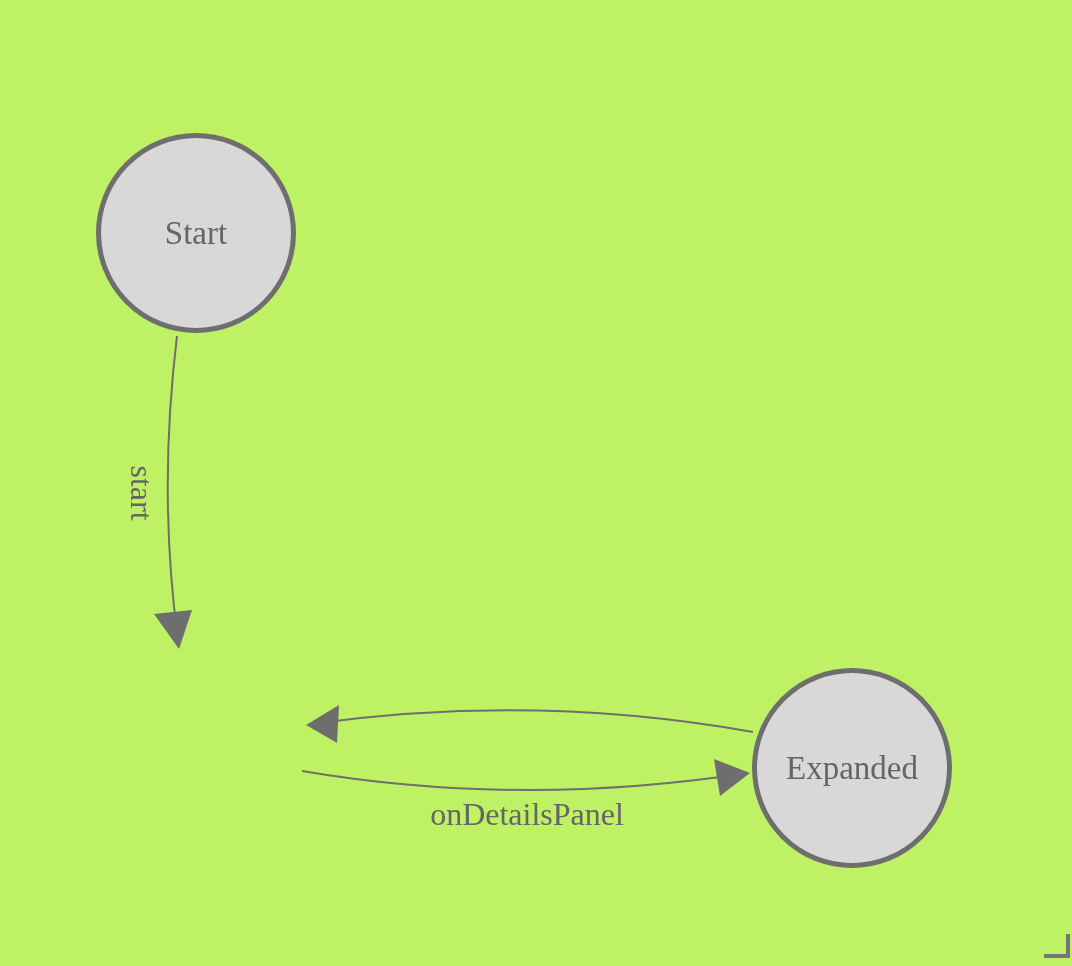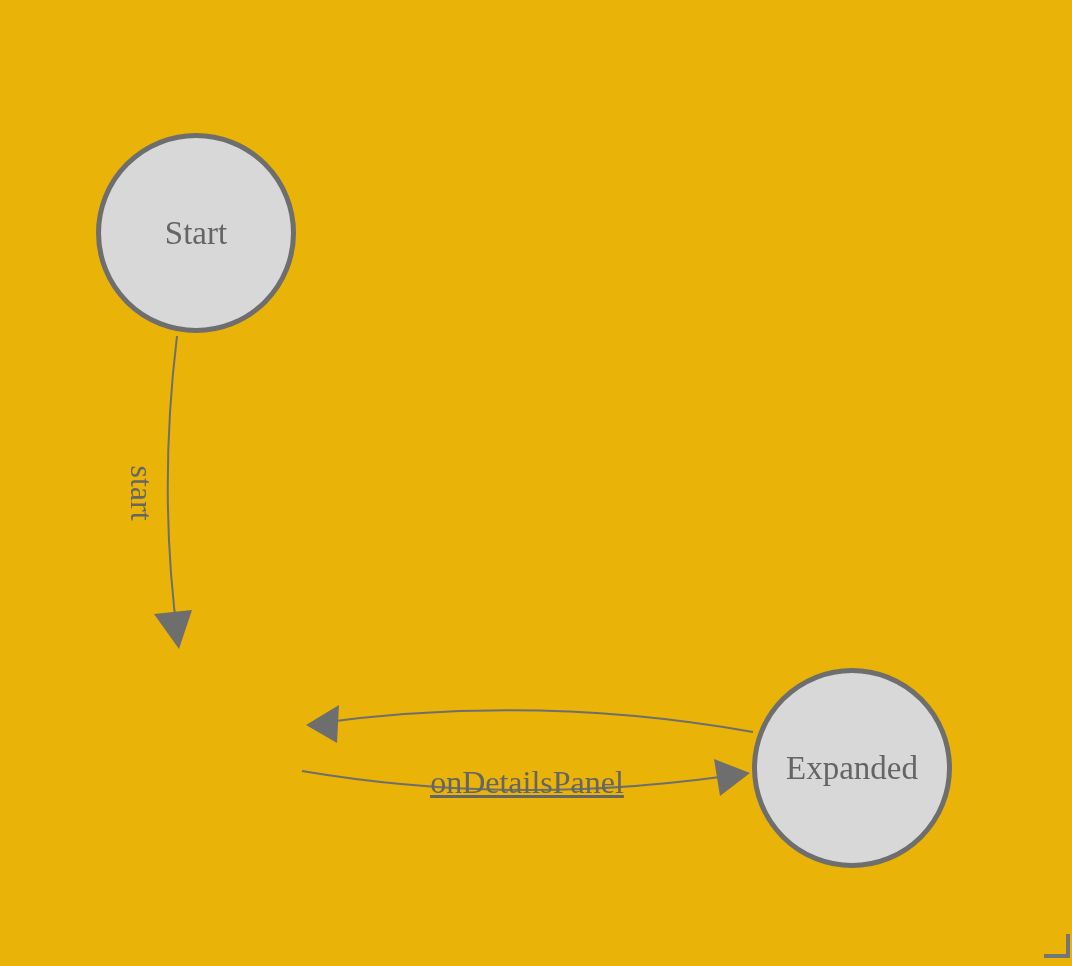--- a/index.html
+++ b/index.html
@@ -4,21 +4,21 @@
 <style>
   html, body {
     margin: 0;
     padding: 0;
     background: #ffffff;
   }
   .stage {
     position: relative;
     width: 1072px;
     height: 966px;
-    background: #eab308;
+    background: #bef264;
     overflow: hidden;
     font-family: "Liberation Serif", "DejaVu Serif", serif;
   }
   .edges-layer {
     position: absolute;
     left: 0;
     top: 0;
     z-index: 1;
   }
   .edge-path {
@@ -60,21 +60,21 @@
     white-space: nowrap;
     line-height: 1;
     transform: translate(-50%, -50%);
   }
   .edge-label-start {
     left: 142px;
     top: 493px;
     transform: translate(-50%, -50%) rotate(90deg);
   }
   .edge-label-close { left: 527px; top: 688px; }
-  .edge-label-open  { left: 527px; top: 782px; text-decoration: underline; }
+  .edge-label-open  { left: 527px; top: 814px; }
   .resize-corner {
     position: absolute;
     left: 1044px;
     top: 934px;
     width: 22px;
     height: 20px;
     border-right: 4px solid #757575;
     border-bottom: 4px solid #757575;
     z-index: 4;
   }

